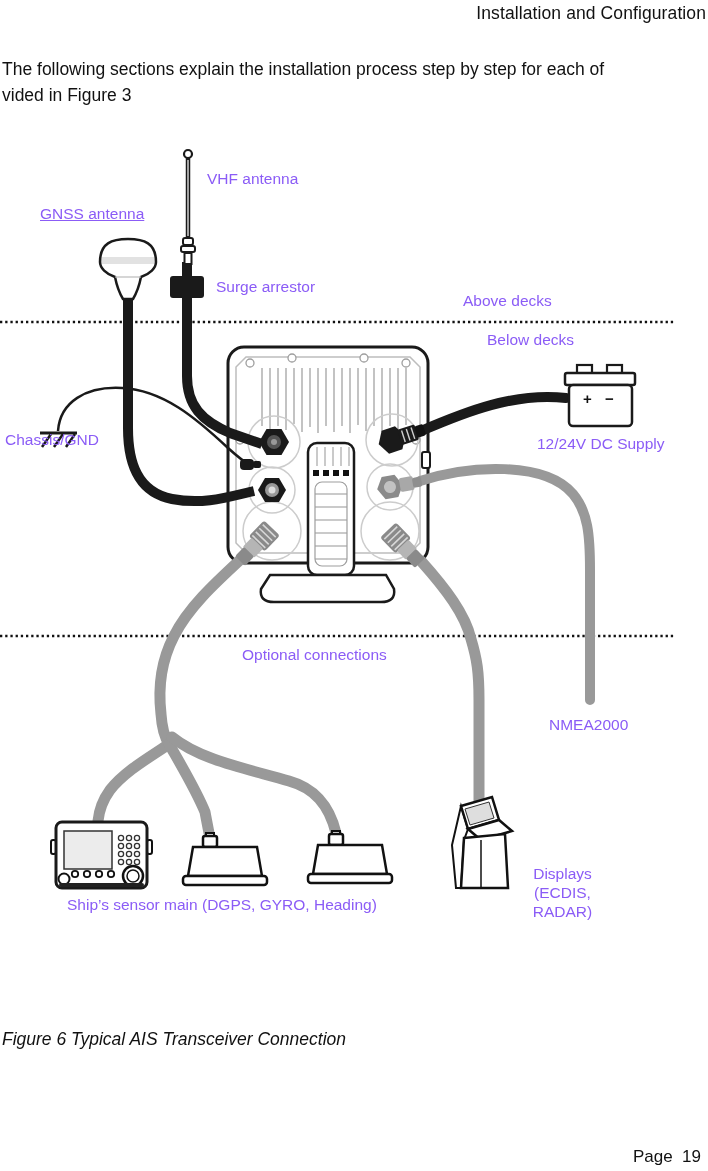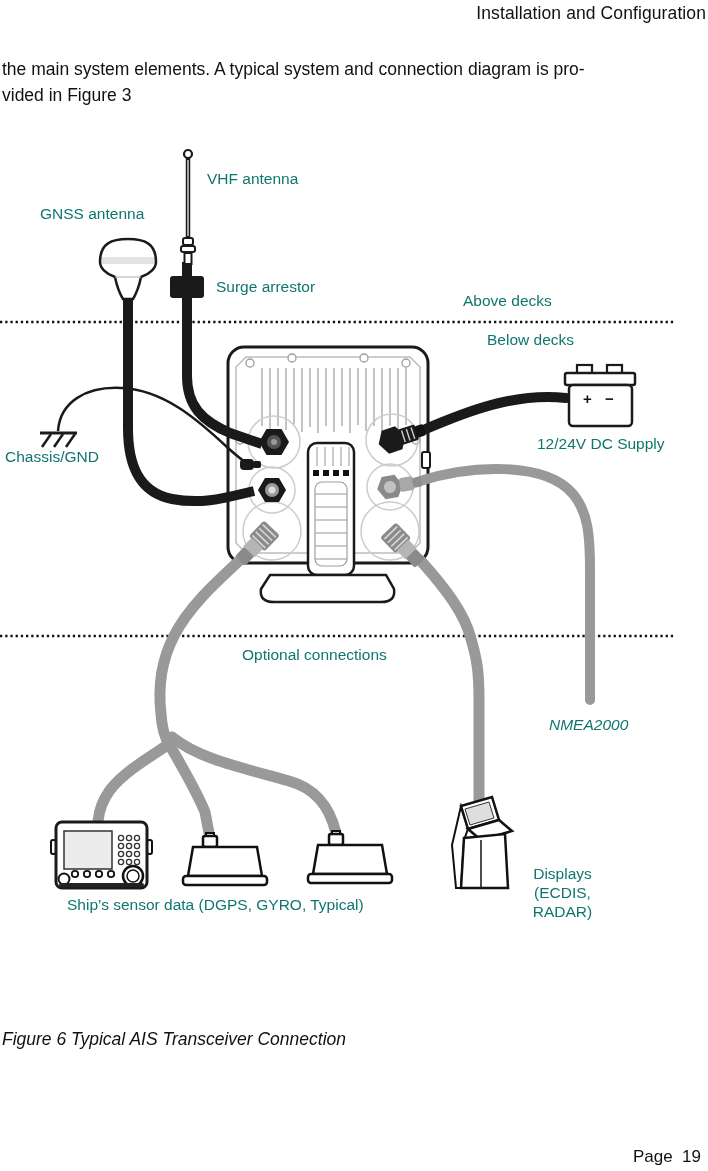--- a/index.html
+++ b/index.html
@@ -2,49 +2,49 @@
 <html><head>
 <meta charset="utf-8">
 <style>
   html,body { margin:0; padding:0; background:#fff; }
   .page {
     position:relative; width:708px; height:1171px; background:#ffffff;
     font-family:"Liberation Sans", sans-serif; color:#111; overflow:hidden;
   }
   .hdr { position:absolute; top:3px; right:2px; font-size:17.5px; letter-spacing:0.1px;margin-left:24px; }
   .para { position:absolute; top:57px; left:2px; font-size:17.5px; line-height:25.5px; }
-  .dlabel { position:absolute; font-size:15.5px; color:#0f766e; white-space:nowrap; }
+  .dlabel { position:absolute; font-size:15.5px; color:#8b5cf6; white-space:nowrap; }
   .lbl-vhf      { left:207px; top:170px; }
-  .lbl-gnss     { left:40px;  top:205px; }
+  .lbl-gnss     { left:40px;  top:205px;text-decoration:underline; }
   .lbl-surge    { left:216px; top:278px; }
   .lbl-above    { left:463px; top:292px; }
   .lbl-below    { left:463px; top:331px;margin-left:24px; }
-  .lbl-chassis  { left:5px;   top:448px; }
+  .lbl-chassis  { left:5px;   top:431px; }
   .lbl-dc       { left:537px; top:435px; }
   .lbl-optional { left:242px; top:646px; }
-  .lbl-nmea     { left:549px; top:716px;font-style:italic; }
+  .lbl-nmea     { left:549px; top:716px; }
   .lbl-sensor   { left:67px;  top:896px; }
   .lbl-displays { left:505px; top:864px; width:115px; text-align:center; line-height:19px; white-space:normal; }
   .bsign { position:absolute; font-size:15px; font-weight:bold; color:#111; }
   .bplus  { left:583px; top:390px; }
   .bminus { left:605px; top:390px; }
   .caption { position:absolute; top:1029px; left:2px; font-size:17.5px; font-style:italic; white-space:nowrap; }
   .caption .cap-title { }
   .footer { position:absolute; top:1147px; right:7px; font-size:17px; white-space:pre; }
   svg.art { position:absolute; left:0; top:0; }
 </style>
 </head>
 <body>
 
 <div class="page">
 
   <div class="hdr">Installation and Configuration</div>
 
   <div class="para">
-    <div>the main system elements. A typical system and connection diagram is pro-</div>
+    <div>The following sections explain the installation process step by step for each of</div>
     <div>vided in Figure 3</div>
   </div>
 
   <svg class="art" width="708" height="1171" viewBox="0 0 708 1171">
 
     <line x1="0" y1="322" x2="676" y2="322" stroke="#111" stroke-width="2.4" stroke-dasharray="2.3 2.9"></line>
     <line x1="0" y1="636" x2="676" y2="636" stroke="#111" stroke-width="2.4" stroke-dasharray="2.3 2.9"></line>
 
     <g>
       <rect x="228" y="347" width="200" height="216" rx="16" fill="#fff" stroke="#1a1a1a" stroke-width="3"></rect>
@@ -276,21 +276,21 @@
 
   <div class="dlabel lbl-vhf">VHF antenna</div>
   <div class="dlabel lbl-gnss">GNSS antenna</div>
   <div class="dlabel lbl-surge">Surge arrestor</div>
   <div class="dlabel lbl-above">Above decks</div>
   <div class="dlabel lbl-below">Below decks</div>
   <div class="dlabel lbl-chassis">Chassis/GND</div>
   <div class="dlabel lbl-dc">12/24V DC Supply</div>
   <div class="dlabel lbl-optional">Optional connections</div>
   <div class="dlabel lbl-nmea">NMEA2000</div>
-  <div class="dlabel lbl-sensor">Ship’s sensor data (DGPS, GYRO, Typical)</div>
+  <div class="dlabel lbl-sensor">Ship’s sensor main (DGPS, GYRO, Heading)</div>
   <div class="dlabel lbl-displays">
     <div>Displays</div>
     <div>(ECDIS, RADAR)</div>
   </div>
   <span class="bsign bplus">+</span>
   <span class="bsign bminus">−</span>
 
   <div class="caption">
     <span>Figure 6</span>
     <span class="cap-title">Typical AIS Transceiver Connection</span>

